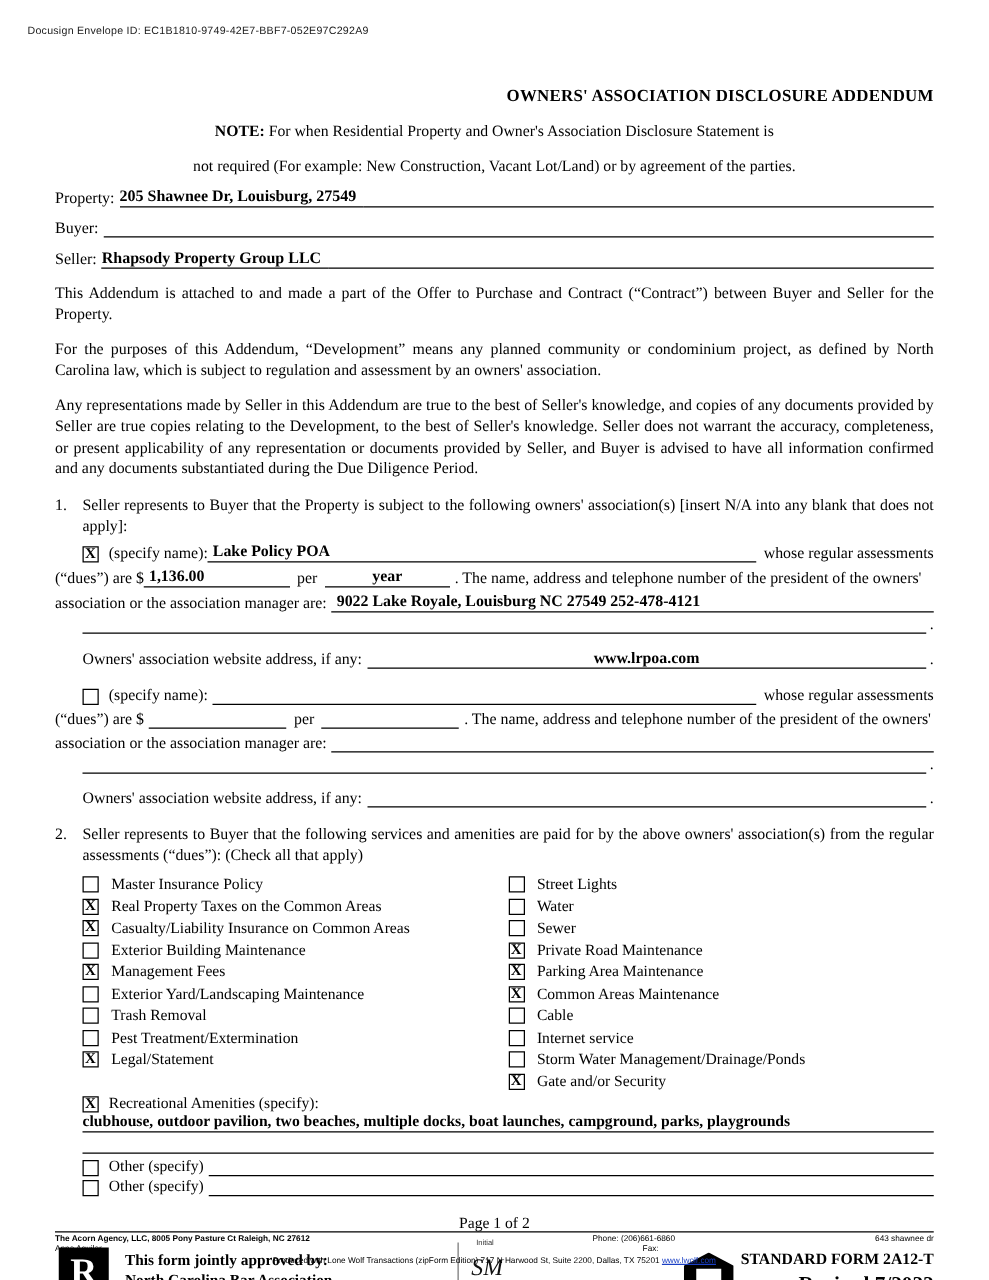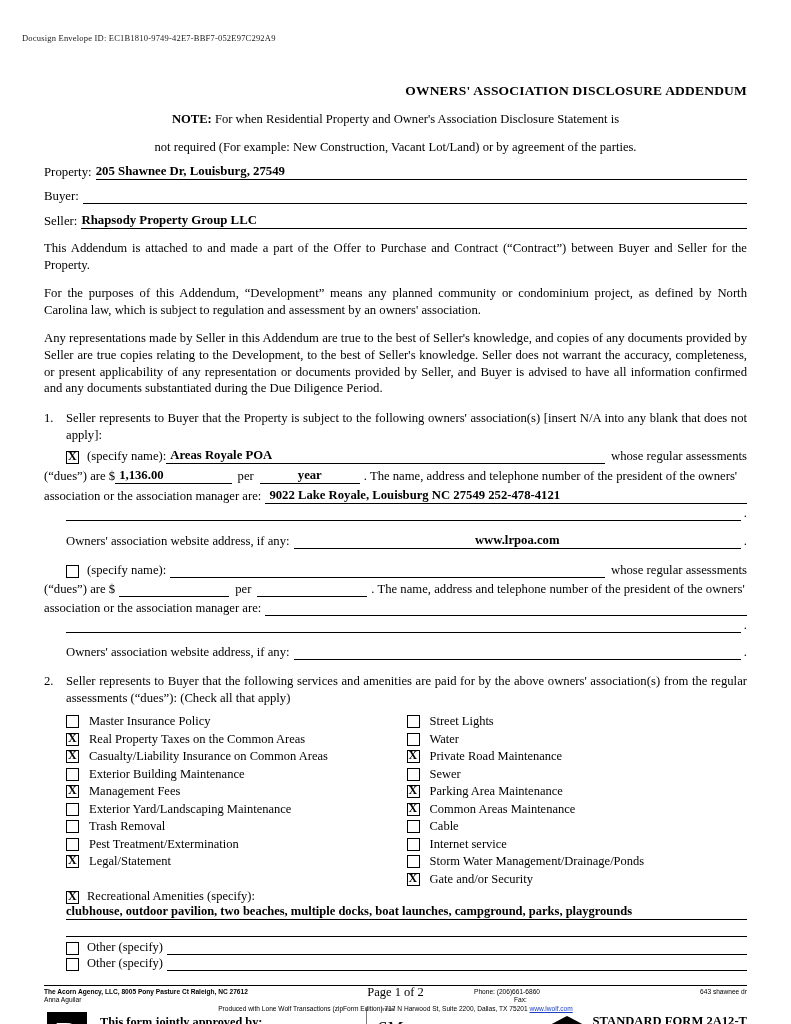--- a/index.html
+++ b/index.html
@@ -13,25 +13,25 @@
     position: relative;
     overflow: hidden;
   }
   .page {
     position: relative;
     width: 791px;
     height: 1024px;
     padding: 10px 44px 0 44px;
   }
   .envelope-id {
-    font-family: Liberation Serif, serif;
+    font-family: Liberation Sans, sans-serif;
     font-size: 8.5px;
     letter-spacing: 0.2px;
     color: #1a1a1a;
-    margin: 23px 0 0 -22px;
+    margin: 9px 0 0 -22px;
   }
   .title-block { text-align: center; margin-top: 40px; }
   .doc-title {
     font-size: 13.5px;
     font-weight: bold;
     letter-spacing: 0.2px;
     text-align: right;
   }
   .note-line {
     font-size: 12.6px;
@@ -342,21 +342,21 @@
 
   <div class="numitem">
     <span class="num">1.</span>
     <span class="txt">Seller represents to Buyer that the Property is subject to the following owners' association(s) [insert N/A into any blank that does not apply]:</span>
   </div>
 
   <div class="assoc-block">
     <div class="assoc-row">
       <span class="cb checked indent-cb"></span>
       <span class="tight">(specify name):</span>
-      <span class="u-txt">Areas Royale POA</span>
+      <span class="u-txt">Lake Policy POA</span>
       <span class="u"></span>
       <span class="tight" style="padding-left:6px">whose regular assessments</span>
     </div>
     <div class="assoc-row">
       <span class="tight">(“dues”) are $</span>
       <span class="u-txt">1,136.00</span>
       <span class="u" style="max-width:64px"></span>
       <span class="tight" style="padding:0 6px">per</span>
       <span class="u-ctr" style="max-width:100px">year</span>
       <span class="tight" style="padding-left:4px">. The name, address and telephone number of the president of the owners'</span>
@@ -453,26 +453,26 @@
     <div class="col">
       <div class="amen-item">
           <span class="cb"></span>
           <span class="lab">Street Lights</span>
         </div>
       <div class="amen-item">
           <span class="cb"></span>
           <span class="lab">Water</span>
         </div>
       <div class="amen-item">
+          <span class="cb"></span>
+          <span class="lab">Sewer</span>
+        </div>
+      <div class="amen-item">
           <span class="cb checked"></span>
           <span class="lab">Private Road Maintenance</span>
-        </div>
-      <div class="amen-item">
-          <span class="cb"></span>
-          <span class="lab">Sewer</span>
         </div>
       <div class="amen-item">
           <span class="cb checked"></span>
           <span class="lab">Parking Area Maintenance</span>
         </div>
       <div class="amen-item">
           <span class="cb checked"></span>
           <span class="lab">Common Areas Maintenance</span>
         </div>
       <div class="amen-item">

